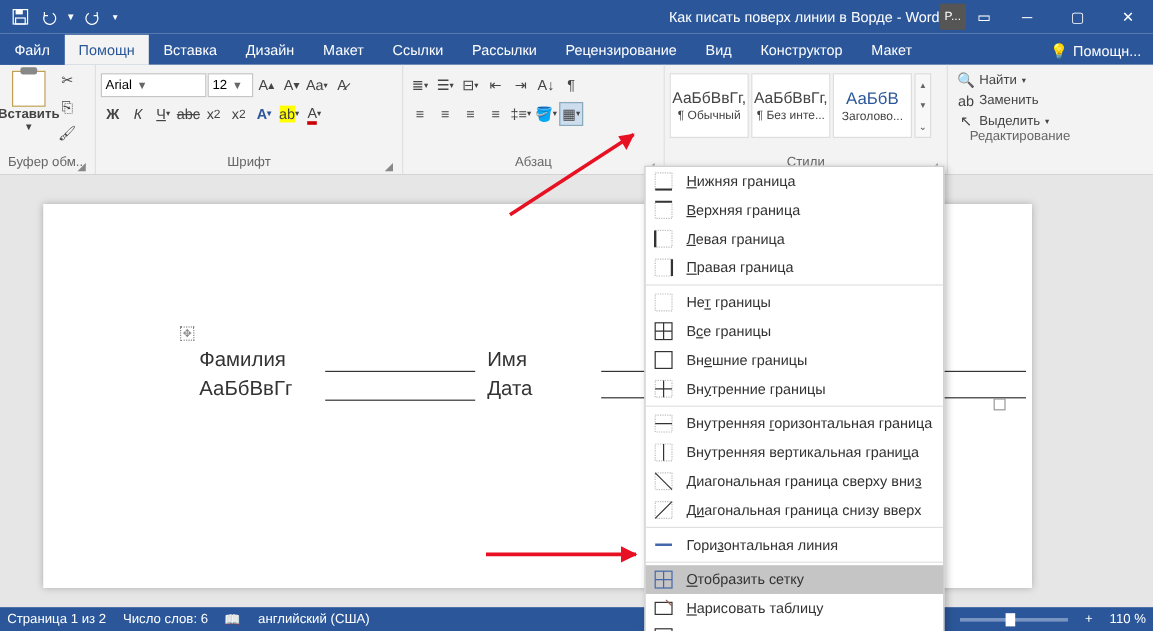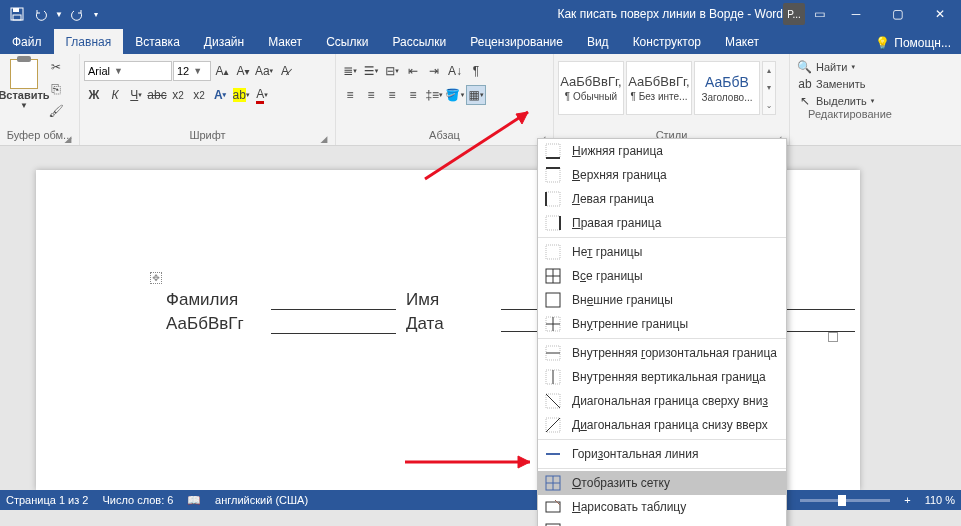--- a/index.html
+++ b/index.html
@@ -64,21 +64,21 @@
 
 
 .ddmenu { position:absolute; left:537px; top:138px; width:250px; background:#fff; border:1px solid #c6c6c6; box-shadow:2px 2px 6px rgba(0,0,0,.25); z-index:50; font-size:12px; }
 .ddrow { height:24px; display:flex; align-items:center; padding:0 8px 0 6px; gap:10px; color:#333; }
 .ddrow.hover { background:#c5c5c5; }
 .ddsep { height:1px; background:#e0e0e0; margin:2px 0; }
 .ddico { width:18px; height:18px; display:flex; align-items:center; justify-content:center; }
 .ddico svg { width:16px; height:16px; }
 
 
-.status { position:absolute; bottom:16px; left:0; right:0; height:20px; background:#2b579a; color:#fff; display:flex; align-items:center; font-size:11px; padding:0 6px; gap:14px; }
+.status { position:absolute; bottom:0; left:0; right:0; height:20px; background:#2b579a; color:#fff; display:flex; align-items:center; font-size:11px; padding:0 6px; gap:14px; }
 .status .spacer { flex:1; }
 .viewbtn { width:22px; height:16px; display:flex; align-items:center; justify-content:center; }
 .slider { width:90px; height:3px; background:#7a94c2; position:relative; }
 .slider .thumb { position:absolute; left:38px; top:-4px; width:8px; height:11px; background:#fff; }
 
 .u { text-decoration:underline; }
 </style>
 </head>
 <body>
 
@@ -115,21 +115,21 @@
   </div>
   <div class="winctrl">
     <div class="winbtn">─</div>
     <div class="winbtn">▢</div>
     <div class="winbtn">✕</div>
   </div>
 </div>
 
 <div class="tabs">
   <div class="tab file">Файл</div>
-  <div class="tab active">Главная</div>
+  <div class="tab active">Помощн</div>
   <div class="tab">Вставка</div>
   <div class="tab">Дизайн</div>
   <div class="tab">Макет</div>
   <div class="tab">Ссылки</div>
   <div class="tab">Рассылки</div>
   <div class="tab">Рецензирование</div>
   <div class="tab">Вид</div>
   <div class="tab">Конструктор</div>
   <div class="tab">Макет</div>
   <div class="help">

